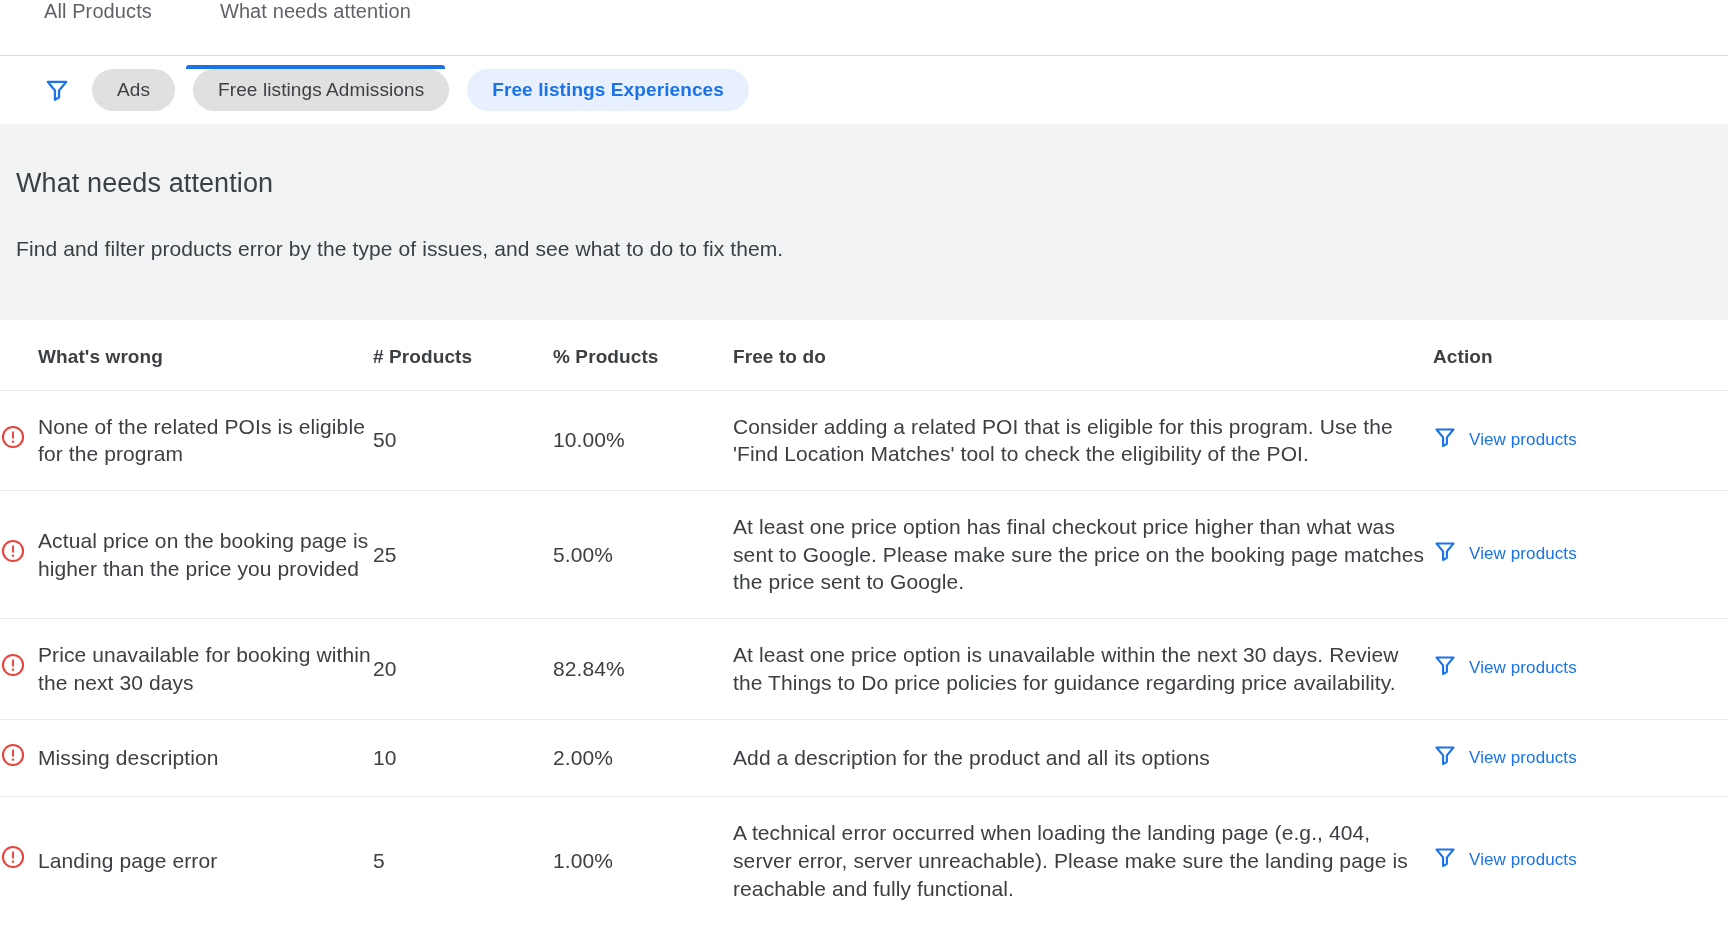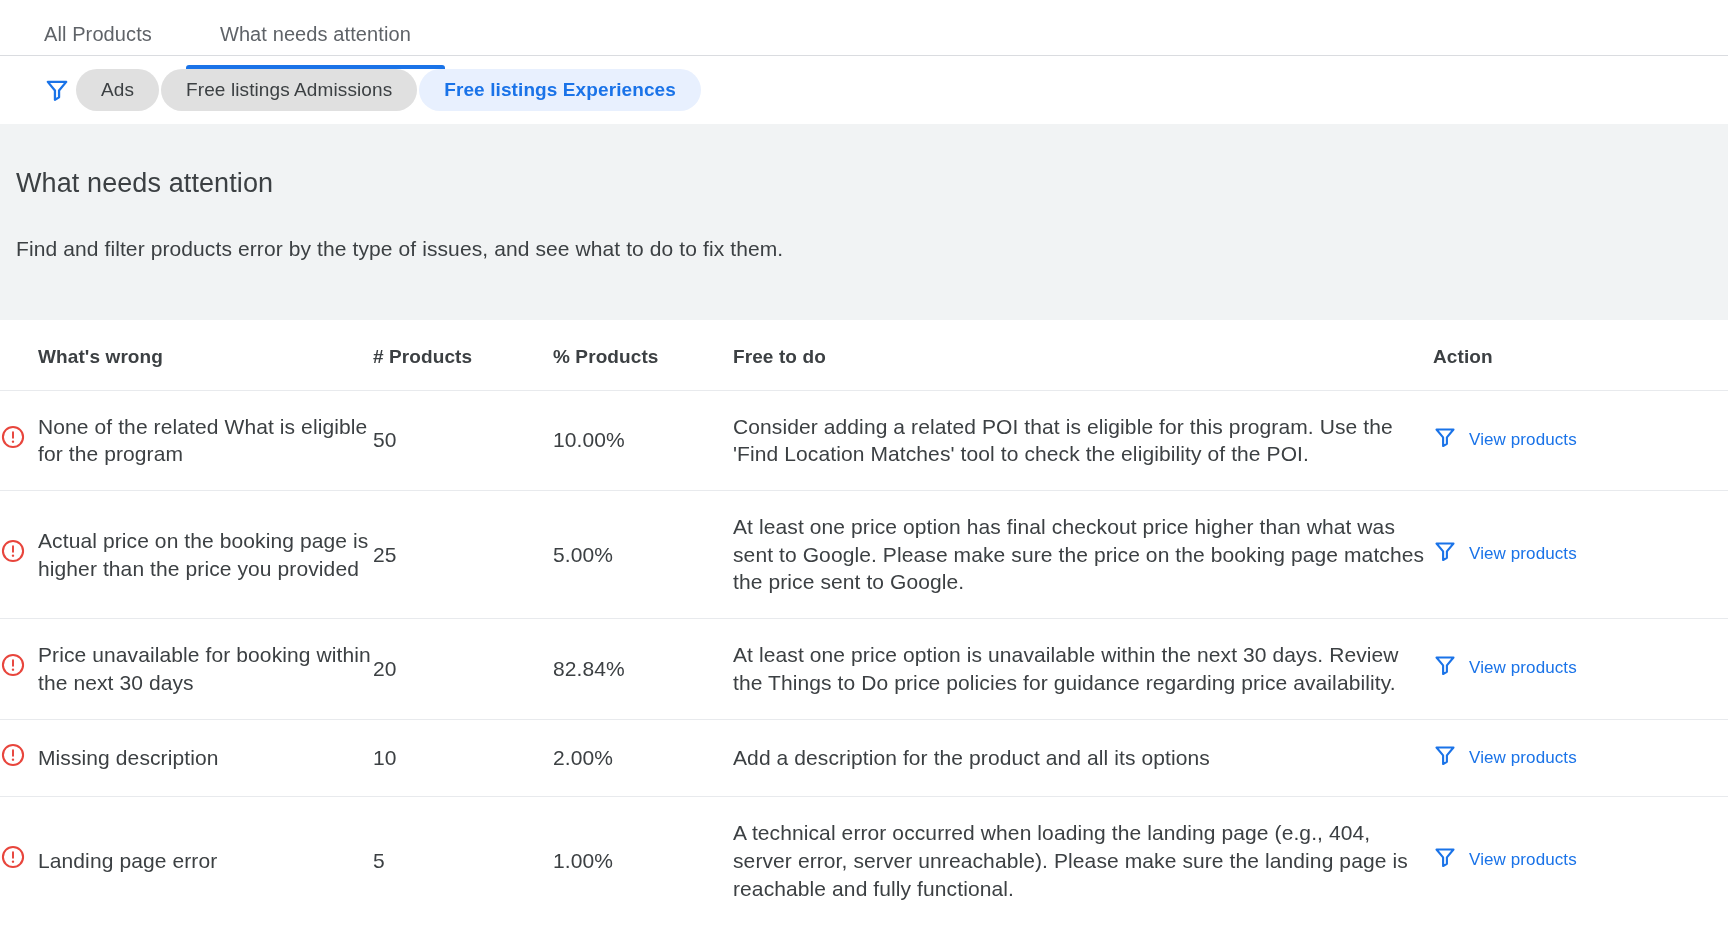--- a/index.html
+++ b/index.html
@@ -19,21 +19,21 @@
     height: 56px;
     border-bottom: 1px solid #dadce0;
     display: flex;
     align-items: flex-start;
     padding-left: 10px;
   }
   .tab {
     position: relative;
     height: 68px;
     display: flex;
-    align-items: center;
+    align-items: flex-start;
     padding: 0 34px;
     font-size: 20px;
     letter-spacing: .1px;
     color: #5f6368;
     cursor: pointer;
     white-space: nowrap;
   }
   .tab.active { color: #5f6368; }
   .tab.active::after {
     content: "";
@@ -42,21 +42,21 @@
     height: 4px;
     background: #1a73e8;
     border-radius: 3px 3px 0 0;
   }
 
   
   .chiprow {
     height: 68px;
     display: flex;
     align-items: center;
-    gap: 2px;
+    gap: 18px;
     padding: 0 46px 0 40px;
     border-bottom: 1px solid #ffffff;
   }
   .filter-icon-btn {
     width: 34px; height: 34px;
     display: flex; align-items: center; justify-content: center;
     cursor: pointer;
     flex: 0 0 auto;
   }
   .chip {
@@ -215,21 +215,21 @@
         <tr>
           <td class="cell-icon">
             <span class="err-icon">
               <svg width="26" height="26" viewBox="0 0 24 24" aria-hidden="true">
                 <circle cx="12" cy="12" r="9.3" fill="none" stroke="#e8453c" stroke-width="1.9"></circle>
                 <rect x="11.1" y="6.6" width="1.8" height="7" rx=".9" fill="#e8453c"></rect>
                 <circle cx="12" cy="16.3" r="1.1" fill="#e8453c"></circle>
               </svg>
             </span>
           </td>
-          <td class="cell-wrong">None of the related What is eligible for the program</td>
+          <td class="cell-wrong">None of the related POIs is eligible for the program</td>
           <td>50</td>
           <td>10.00%</td>
           <td class="cell-todo">Consider adding a related POI that is eligible for this program. Use the 'Find Location Matches' tool to check the eligibility of the POI.</td>
           <td class="cell-action">
             <span class="view-products">
               <span>
                 <svg width="24" height="24" viewBox="0 0 24 24" aria-hidden="true">
                   <path d="M3.5 4.5h17l-6.6 7.9v6.4l-3.8 2.2v-8.6z" fill="none" stroke="#1a73e8" stroke-width="2.1" stroke-linejoin="round"></path>
                 </svg>
               </span>

